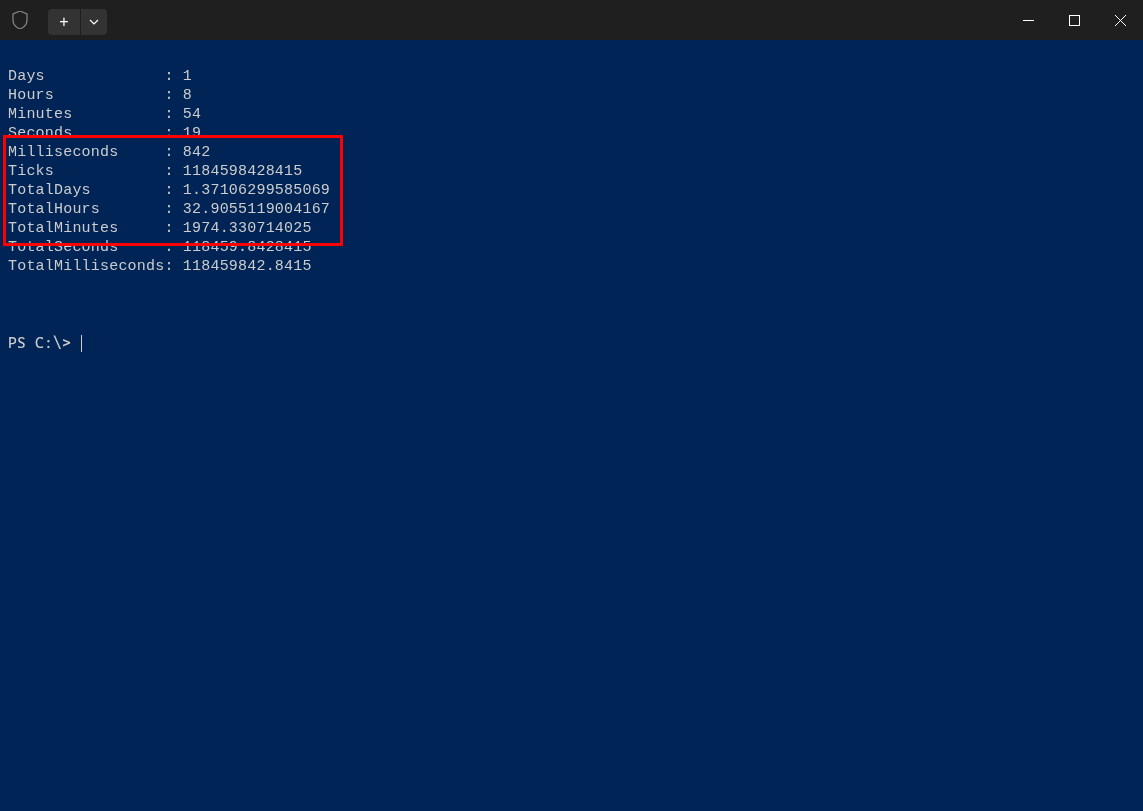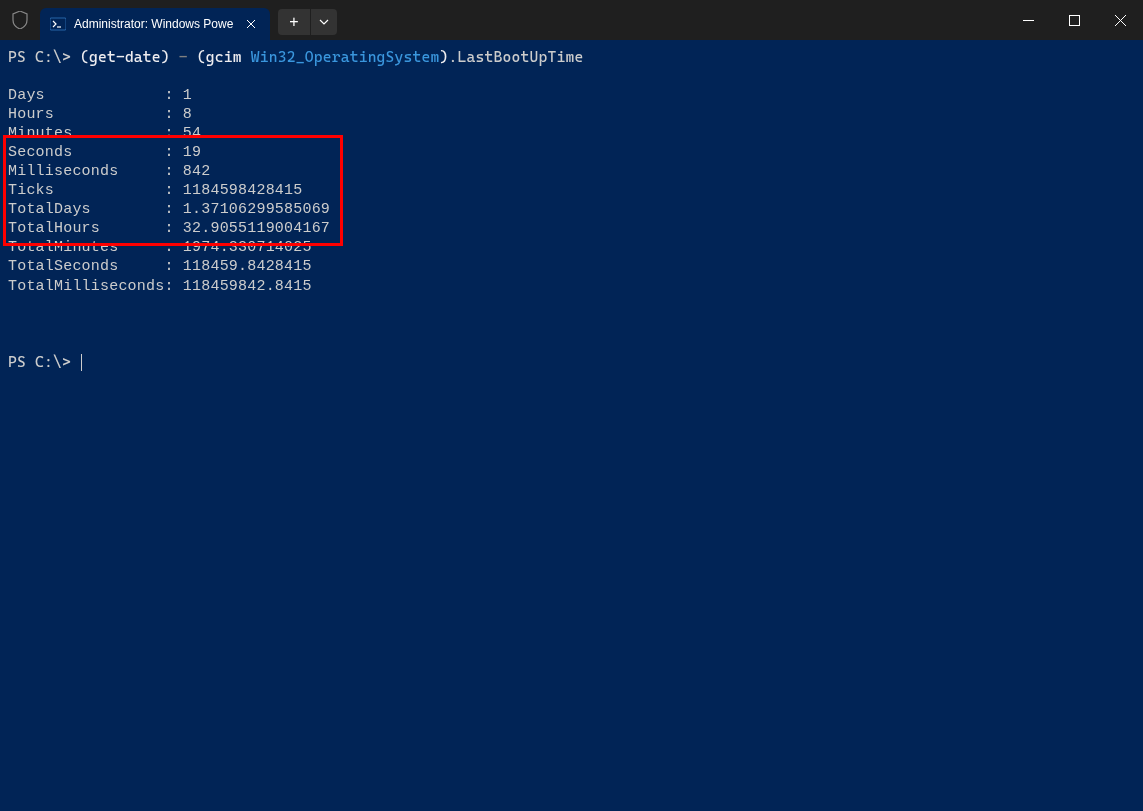--- a/index.html
+++ b/index.html
@@ -175,34 +175,20 @@
   </style>
 </head>
 <body>
 
 <div class="titlebar">
   <div class="shield-area">
     <svg class="shield-icon" viewBox="0 0 16 18">
       <path d="M8 0 L15 3 L15 9 C15 13 12 16.5 8 18 C4 16.5 1 13 1 9 L1 3 Z" fill="none" stroke="#888888" stroke-width="1.2"></path>
     </svg>
   </div>
-  <div class="tab">
-    <svg class="tab-icon" viewBox="0 0 16 16">
-      <rect x="0" y="2" width="16" height="12" rx="1" fill="#012456" stroke="#4da6ff" stroke-width="0.5"></rect>
-      <path d="M3 5 L6 8 L3 11" stroke="#ffffff" stroke-width="1.2" fill="none"></path>
-      <line x1="7" y1="11" x2="11" y2="11" stroke="#ffffff" stroke-width="1.2"></line>
-    </svg>
-    <span class="tab-title">Administrator: Windows Powe</span>
-    <span class="tab-close">
-      <svg width="10" height="10" viewBox="0 0 10 10">
-        <line x1="1" y1="1" x2="9" y2="9" stroke="#ffffff" stroke-width="1"></line>
-        <line x1="9" y1="1" x2="1" y2="9" stroke="#ffffff" stroke-width="1"></line>
-      </svg>
-    </span>
-  </div>
   <div class="tab-buttons">
     <div class="tab-new">+</div>
     <div class="tab-dropdown">
       <svg width="10" height="6" viewBox="0 0 10 6">
         <path d="M1 1 L5 5 L9 1" stroke="#ffffff" stroke-width="1.2" fill="none"></path>
       </svg>
     </div>
   </div>
   <div class="window-controls">
     <div class="win-btn">
@@ -219,21 +205,20 @@
       <svg width="11" height="11" viewBox="0 0 11 11">
         <line x1="0" y1="0" x2="11" y2="11" stroke="#ffffff" stroke-width="1"></line>
         <line x1="11" y1="0" x2="0" y2="11" stroke="#ffffff" stroke-width="1"></line>
       </svg>
     </div>
   </div>
 </div>
 
 <div class="content-wrapper">
   <div class="terminal-body">
-    <div class="prompt-line"><span class="prompt">PS C:\&gt; </span><span class="yellow">(</span><span class="yellow">get-date</span><span class="yellow">)</span><span class="gray"> - </span><span class="yellow">(</span><span class="yellow">gcim</span><span class="cyan"> Win32_OperatingSystem</span><span class="yellow">)</span><span class="white">.LastBootUpTime</span></div>
 
     <div class="output-block" id="output-block"><div class="output-row">Days             : 1</div><div class="output-row">Hours            : 8</div><div class="output-row">Minutes          : 54</div><div class="output-row">Seconds          : 19</div><div class="output-row">Milliseconds     : 842</div><div class="output-row">Ticks            : 1184598428415</div><div class="output-row">TotalDays        : 1.37106299585069</div><div class="output-row">TotalHours       : 32.9055119004167</div><div class="output-row">TotalMinutes     : 1974.330714025</div><div class="output-row">TotalSeconds     : 118459.8428415</div><div class="output-row">TotalMilliseconds: 118459842.8415</div></div>
 
     <div class="prompt-second"><span class="prompt">PS C:\&gt; </span><span class="cursor"></span></div>
   </div>
 
   <div class="highlight-box"></div>
 </div>
 
 </body></html>

